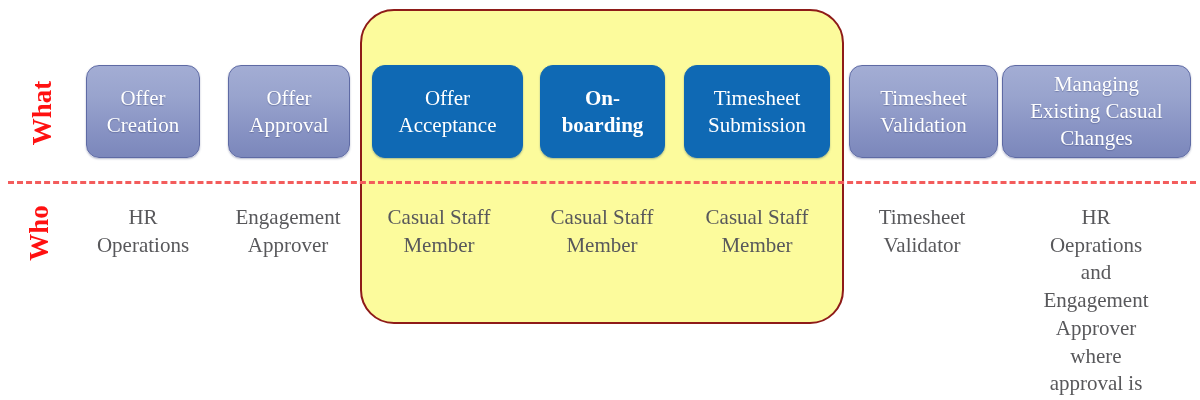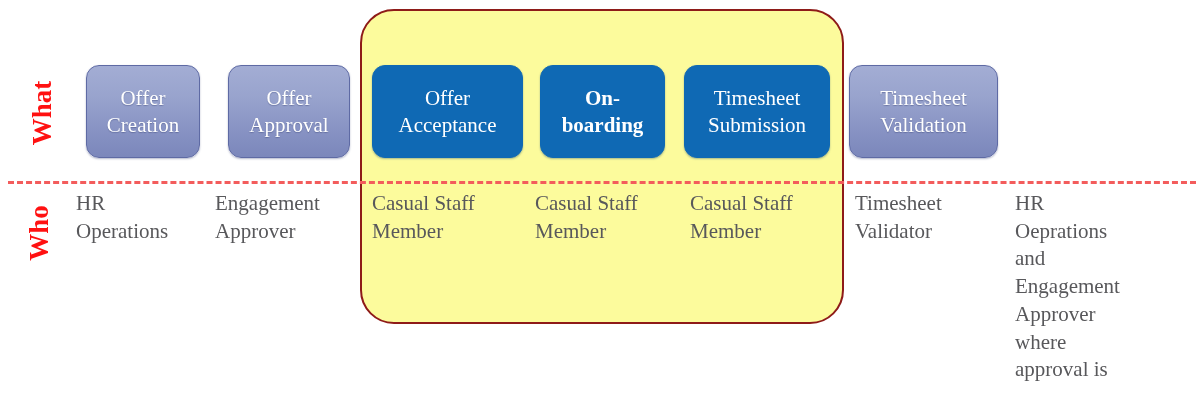--- a/index.html
+++ b/index.html
@@ -114,22 +114,22 @@
     position: absolute;
     left: 0;
     top: 182px;
     width: 1200px;
     height: 218px;
     z-index: 4;
   }
 
   .role-cell {
     position: absolute;
-    top: 8px;
-    text-align: left;
+    top: 22px;
+    text-align: center;
     color: #58585B;
     font-size: 21px;
     line-height: 1.32;
   }
 </style>
 </head>
 <body>
 
 <div id="canvas">
 
@@ -152,20 +152,23 @@
       </div>
       <div class="stage-box blue" style="left: 540px; width: 125px; font-weight: bold;">
         <span>On-<br>boarding</span>
       </div>
       <div class="stage-box blue" style="left: 684px; width: 146px;">
         <span>Timesheet<br>Submission</span>
       </div>
       <div class="stage-box purple" style="left: 849px; width: 149px;">
         <span>Timesheet<br>Validation</span>
       </div>
+      <div class="stage-box purple" style="left: 1002px; width: 189px;">
+        <span>Managing<br>Existing Casual<br>Changes</span>
+      </div>
     </div>
 
   <div class="role-row" id="role-row">
       <div class="role-cell" style="left: 76px; width: 134px;"><span>HR<br>Operations</span></div>
       <div class="role-cell" style="left: 215px; width: 146px;"><span>Engagement<br>Approver</span></div>
       <div class="role-cell" style="left: 372px; width: 134px;"><span>Casual Staff<br>Member</span></div>
       <div class="role-cell" style="left: 535px; width: 134px;"><span>Casual Staff<br>Member</span></div>
       <div class="role-cell" style="left: 690px; width: 134px;"><span>Casual Staff<br>Member</span></div>
       <div class="role-cell" style="left: 855px; width: 134px;"><span>Timesheet<br>Validator</span></div>
       <div class="role-cell" style="left: 1015px; width: 162px;"><span>HR<br>Oeprations<br>and<br>Engagement<br>Approver<br>where<br>approval is</span></div>

